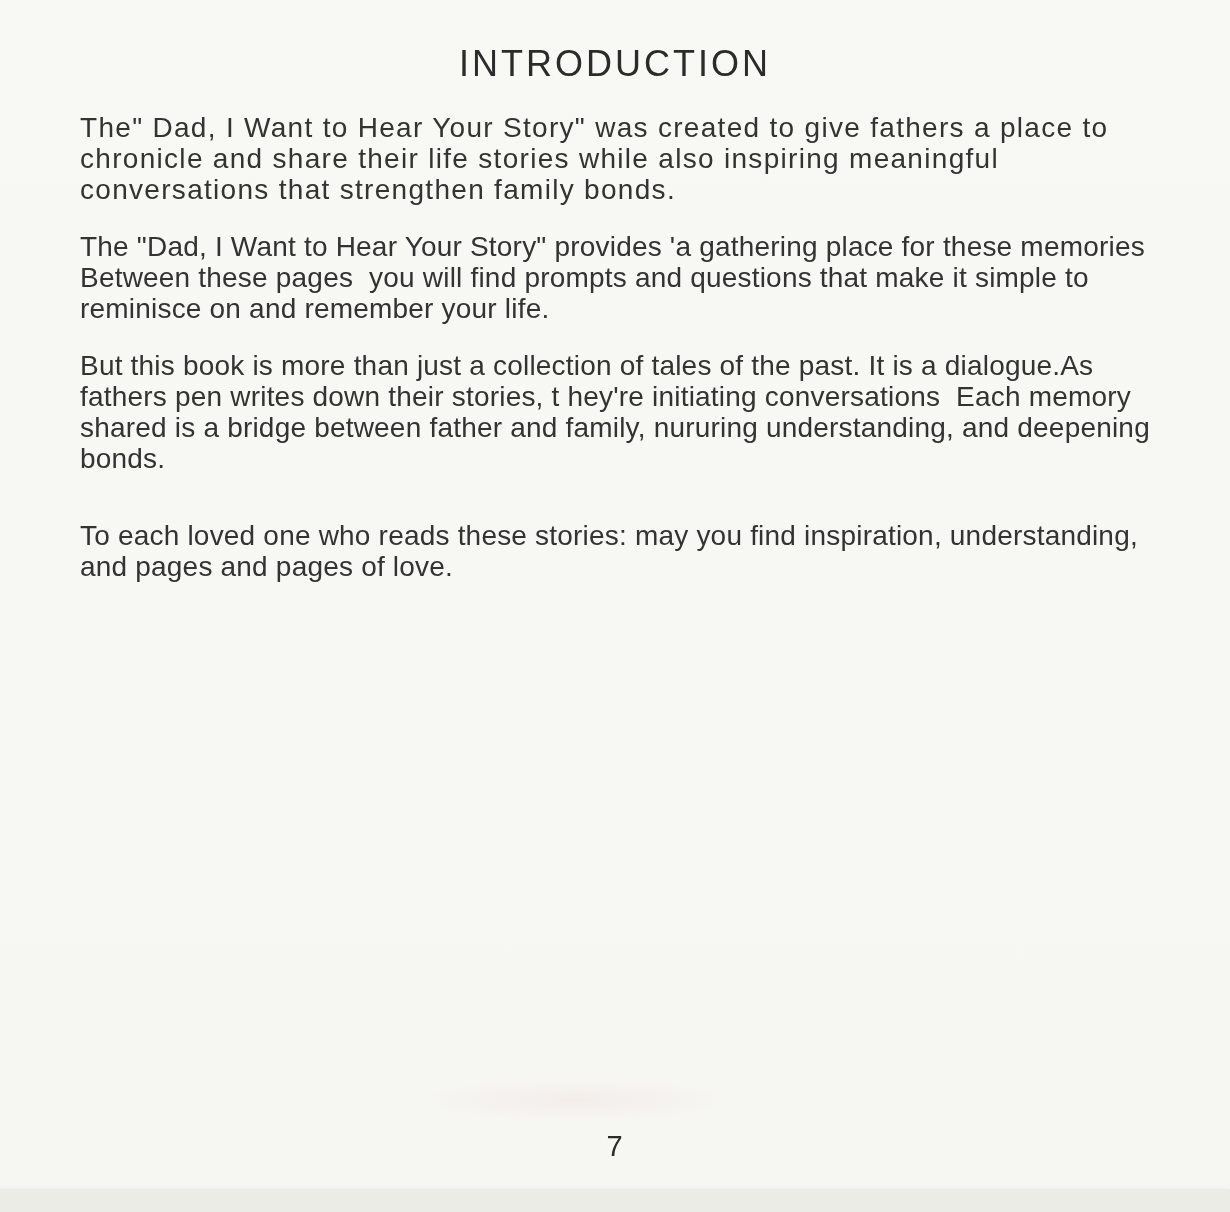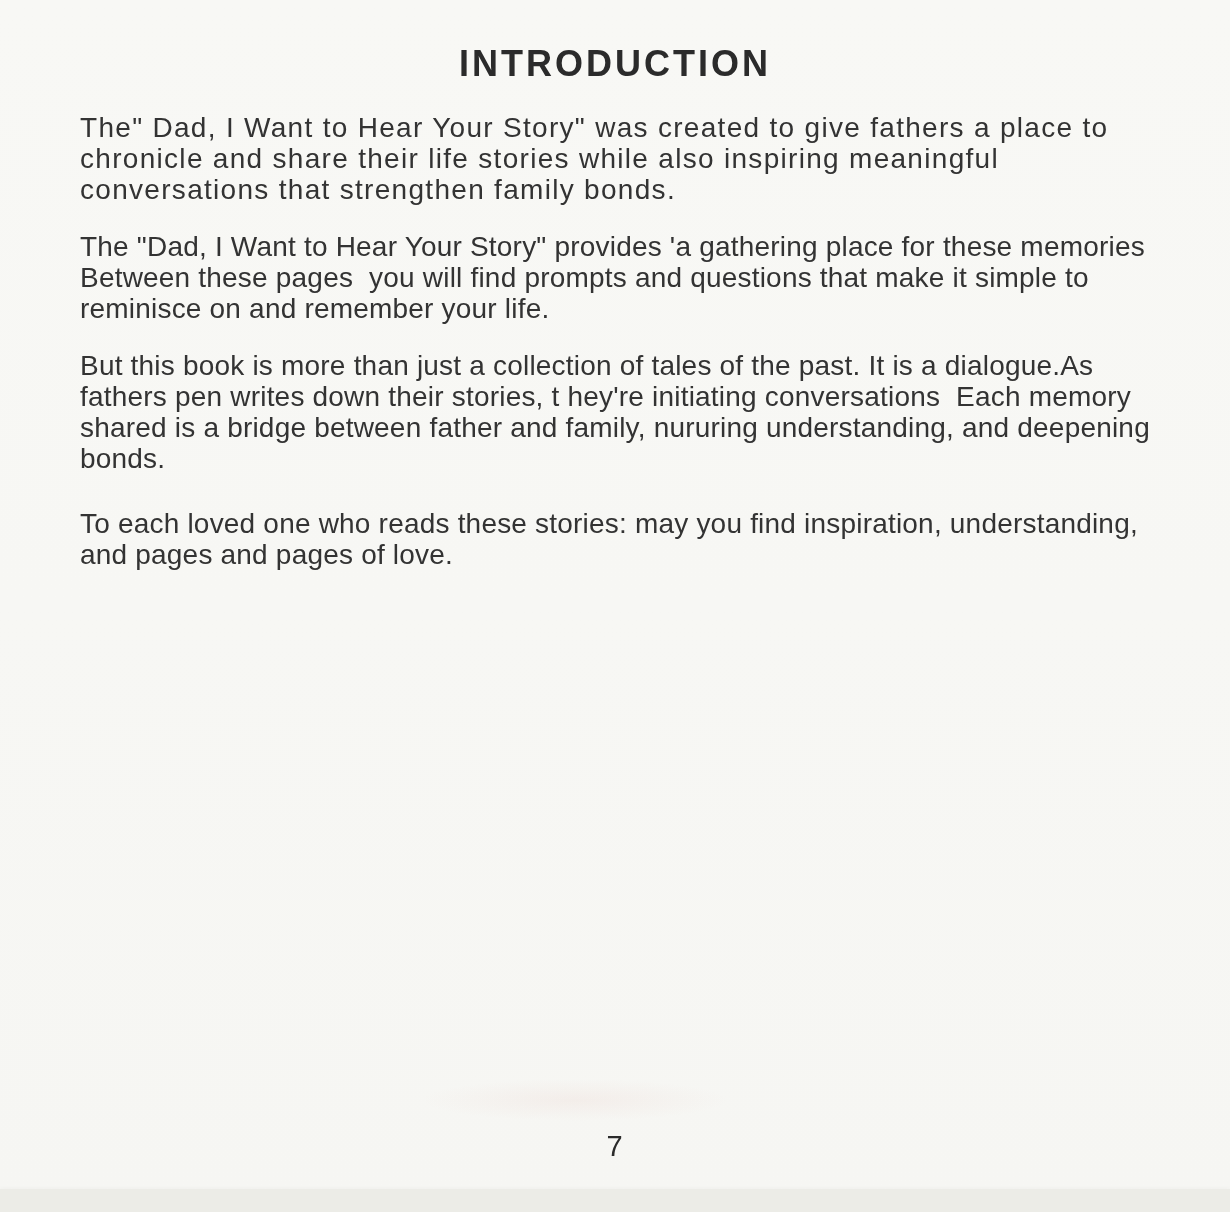--- a/index.html
+++ b/index.html
@@ -19,42 +19,42 @@
     inset: 0;
     background:
       radial-gradient(ellipse 220px 30px at 575px 1100px, rgba(216,160,150,0.10), rgba(216,160,150,0) 70%),
       linear-gradient(#f8f8f5, #f6f6f3);
   }
   .page-title {
     margin: 42px 0 0 0;
     text-align: center;
     font-size: 36px;
     line-height: 43px;
-    font-weight: 700;
+    font-weight: 400;
     letter-spacing: 3px;
     color: #2b2b2b;
     white-space: pre-wrap;
   }
   .page-body {
     margin: 27px 78px 0 80px;
     color: #333333;
     font-size: 28px;
     line-height: 31px;
     letter-spacing: 0.2px;
   }
   .page-body p {
     margin: 0 0 26px 0;
     white-space: pre-wrap;
   }
   .page-body p.p-wide {
     letter-spacing: 1.3px;
     line-height: 31px;
   }
   .page-body p.p-gap-before {
-    margin-top: 34px;
+    margin-top: 46px;
   }
   .page-number {
     position: absolute;
     top: 1130px;
     left: 0;
     width: 100%;
     text-align: center;
     font-size: 29px;
     color: #2b2b2b;
     letter-spacing: 1px;

